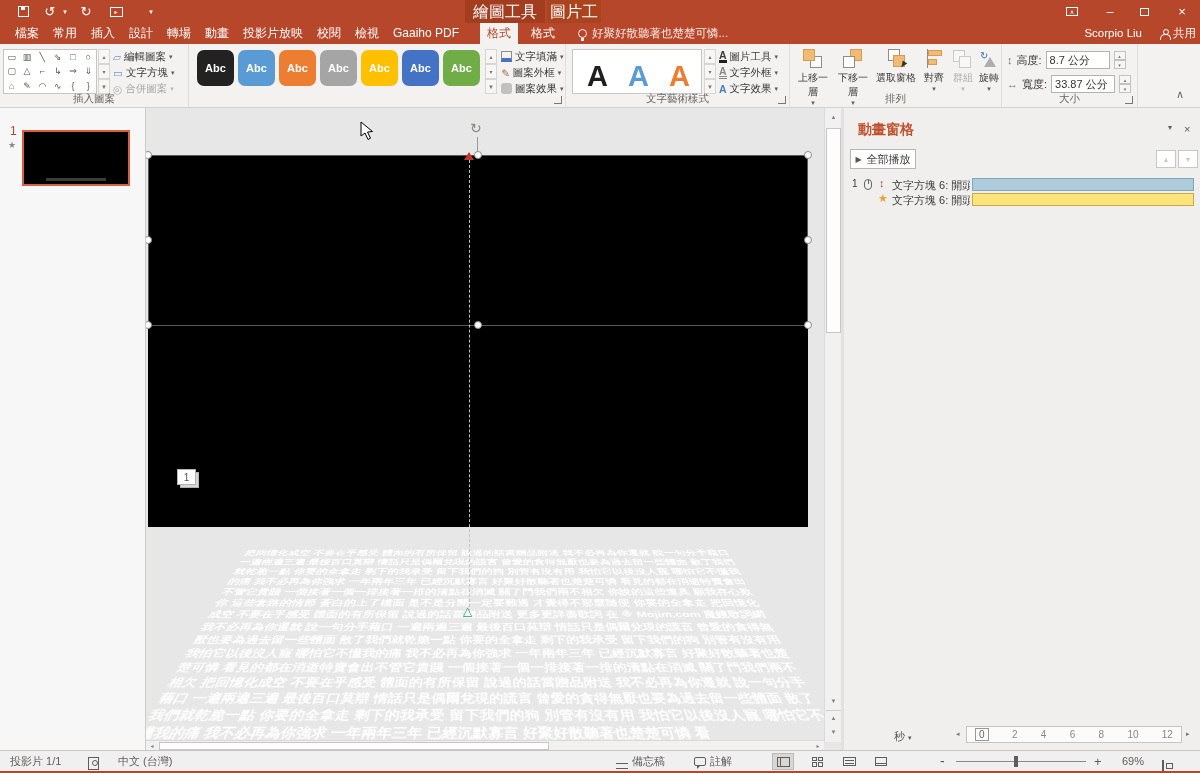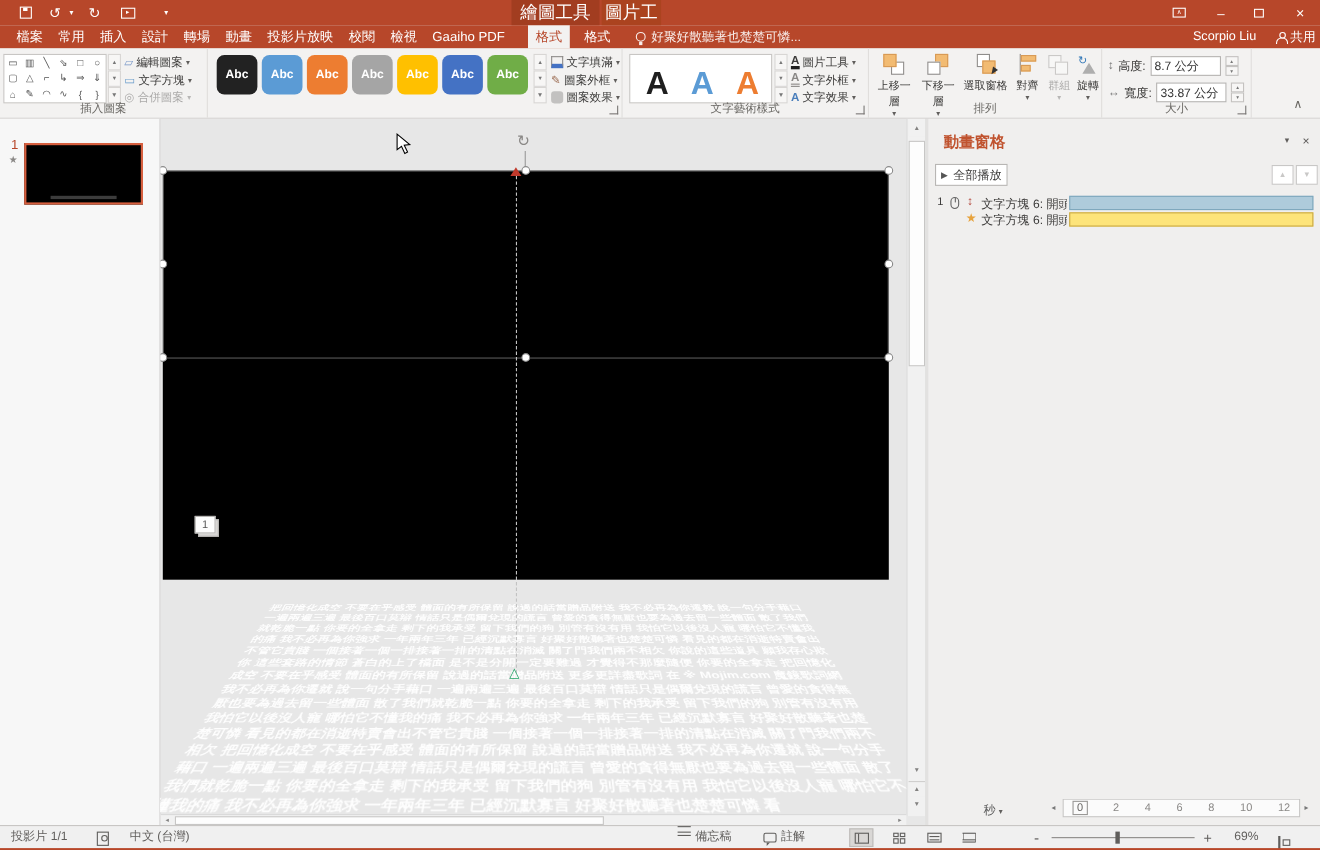--- a/index.html
+++ b/index.html
@@ -470,21 +470,21 @@
     <span>12</span>
   </div>
   <span class="tl-arrow" style="left:342px;">▸</span>
 </div>
 
 <div id="statusbar">
   <div class="sb-item" style="left:10px;">投影片 1/1</div>
   <div class="sb-item" style="left:88px;top:3px;"><span class="a11y-ic"></span></div>
   <div class="sb-item" style="left:118px;">中文 (台灣)</div>
 
-  <div class="sb-item" style="left:616px;display:flex;align-items:flex-start;">
+  <div class="sb-item" style="left:616px;display:flex;align-items:flex-end;">
     <span class="notes-ic"></span>
     <span>備忘稿</span>
   </div>
   <div class="sb-item" style="left:694px;display:flex;align-items:center;">
     <span class="cmt-ic"></span>
     <span>註解</span>
   </div>
 
   <div class="view-btn" style="left:772px;background:#d9d7d5;border:1px solid #bdbbb9;">
       <span class="vb-normal"></span>

